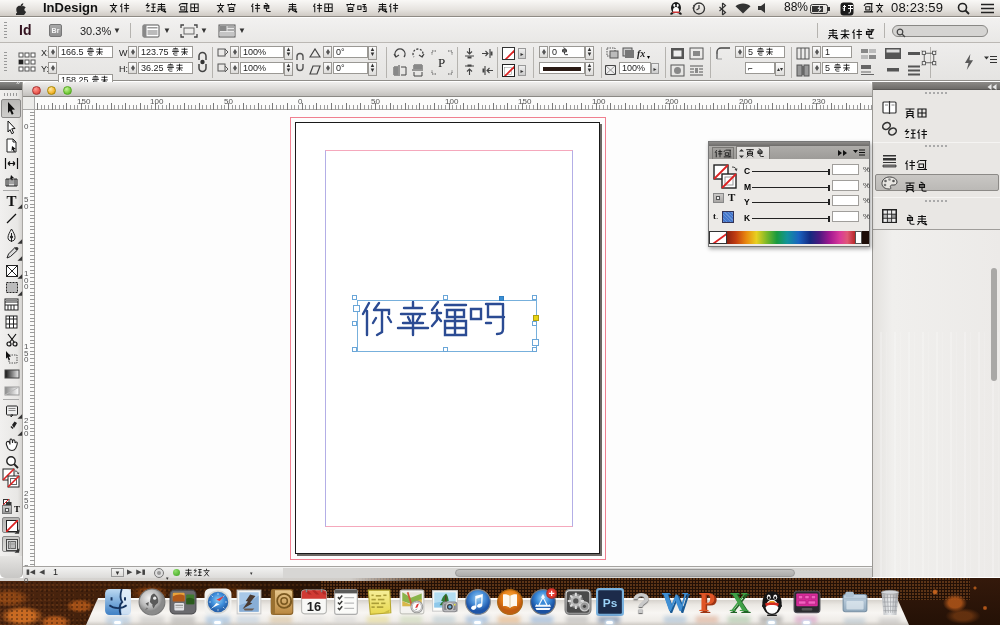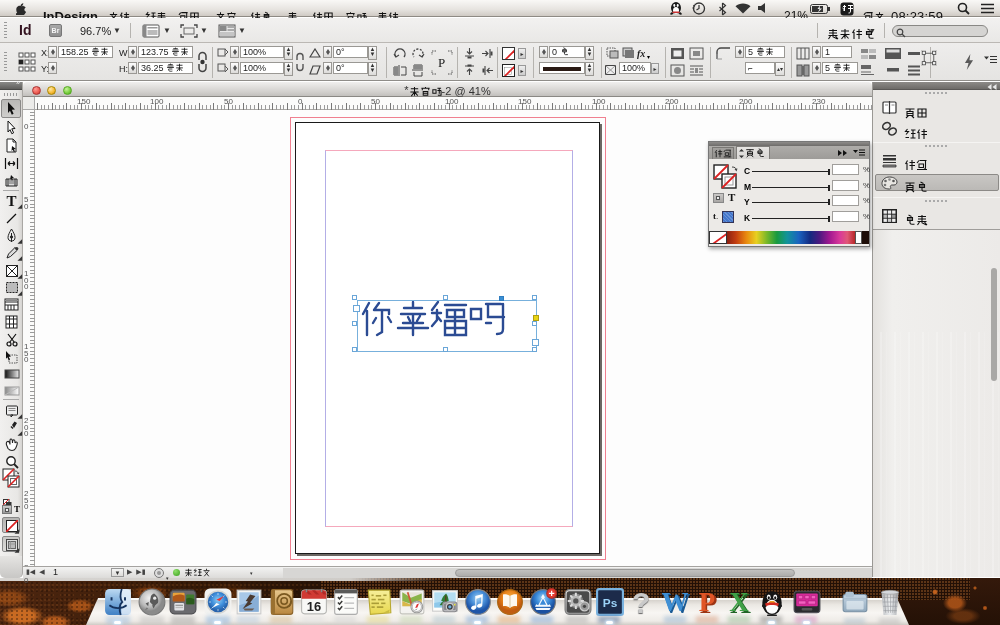--- a/index.html
+++ b/index.html
@@ -1,20 +1,20 @@
 <!DOCTYPE html>
 <html><head><meta charset="utf-8">
 <style>
 *{margin:0;padding:0;box-sizing:border-box}
 html,body{width:1000px;height:625px;overflow:hidden;font-family:"Liberation Sans",sans-serif}
 #scr{position:absolute;left:0;top:0;width:1000px;height:625px;background:#fff}
 .ab{position:absolute}
 
 #menubar{left:0;top:0;width:1000px;height:17px;background:linear-gradient(#f9f8f6,#e6e3df 60%,#cfcac4);border-bottom:1px solid #8e8a84;font-size:12px;color:#111}
-#menubar .mi{position:absolute;top:9px}
+#menubar .mi{position:absolute;top:0}
 
 #appbar{left:0;top:18px;width:1000px;height:25px;background:linear-gradient(#f2f1f0,#e9e8e6);border-bottom:1px solid #bbb8b4}
 
 #cpanel{left:0;top:43px;width:1000px;height:38px;background:linear-gradient(#eeedec,#e5e4e2);border-bottom:1px solid #8f8d89}
 .fld{position:absolute;background:#fff;border:1px solid #9a9894;font-size:9px;color:#222;padding-left:2px;line-height:11px;height:12px}
 .stp{position:absolute;width:9px;height:12px;background:linear-gradient(#fdfdfd,#dcdbd9);border:1px solid #9a9894}
 .stp:before{content:"";position:absolute;left:1.5px;top:2px;border-left:2.5px solid transparent;border-right:2.5px solid transparent;border-bottom:3px solid #555}
 .stp:after{content:"";position:absolute;left:1.5px;bottom:2px;border-left:2.5px solid transparent;border-right:2.5px solid transparent;border-top:3px solid #555}
 .lbl9{position:absolute;font-size:9px;color:#222}
 .vsep{position:absolute;width:1px;background:#b5b3af}
@@ -486,21 +486,21 @@
       </svg>
  <svg class="mi" style="left:718px;top:1.5px" width="9" height="14" viewBox="0 0 9 14">
         <path d="M4.5 1v12M4.5 1l3 2.5L1.5 9M4.5 13l3-2.5L1.5 5" fill="none" stroke="#333" stroke-width="1.2"></path>
       </svg>
  <svg class="mi" style="left:734px;top:2px" width="18" height="13" viewBox="0 0 18 13">
         <path d="M9 11.5L1.5 4.2C5.5.5 12.5.5 16.5 4.2z" fill="#333"></path>
       </svg>
  <svg class="mi" style="left:757px;top:2px" width="12" height="12" viewBox="0 0 12 12">
         <path d="M1 4h3l4-3v10L4 8H1z" fill="#333"></path>
       </svg>
- <span class="mi" style="left:784px;font-size:12px">21%</span>
+ <span class="mi" style="left:784px;font-size:12px">88%</span>
  <svg class="mi" style="left:810px;top:3.5px" width="20" height="10" viewBox="0 0 20 10">
         <rect x="0.5" y="0.5" width="17" height="9" rx="2" fill="none" stroke="#333"></rect>
         <rect x="18" y="3" width="2" height="4" fill="#333"></rect>
         <rect x="2" y="2" width="11" height="6" fill="#333"></rect>
         <path d="M10 1.5L7.5 5h2L8 8.5 12 4.5H9.7z" fill="#eee"></path>
       </svg>
  <svg class="mi" style="left:840px;top:1.5px" width="14" height="14" viewBox="0 0 14 14">
         <rect x="0.5" y="0.5" width="13" height="13" rx="3" fill="#1b1b1b"></rect>
         <path d="M3 4.5h3M4.5 3v6M4 9c0-2 0-2.5-1.5-3M8 3.5h5M10.5 3.5v5.5c0 1.5-.5 2-2 2M8 6.5h5" stroke="#fff" stroke-width="1" fill="none"></path>
       </svg>
@@ -516,21 +516,21 @@
       </svg>
  <svg class="mi" style="left:980px;top:3px" width="15" height="11" viewBox="0 0 15 11">
         <path d="M1 1.5h13M1 5.5h13M1 9.5h13" stroke="#222" stroke-width="1.6"></path>
       </svg>
 </div>
 
 <div class="ab" id="appbar">
  <div class="ab" style="left:4px;top:4px;width:3px;height:17px;background:repeating-linear-gradient(#999 0 1px,transparent 1px 3px)"></div>
  <b class="ab" style="left:19px;top:4px;font-size:14px;color:#33121f;letter-spacing:0">Id</b>
  <div class="ab" style="left:49px;top:6px;width:13px;height:13px;background:linear-gradient(#a8a8a8,#8e8e8e);border:1px solid #777;border-radius:2px;color:#f5f5f5;font-size:7px;font-weight:bold;text-align:center;line-height:11px">Br</div>
- <span class="ab" style="left:80px;top:7px;font-size:11px;color:#222">96.7%</span>
+ <span class="ab" style="left:80px;top:7px;font-size:11px;color:#222">30.3%</span>
  <span class="ab" style="left:113px;top:8px;font-size:8px;color:#333">▼</span>
  <div class="vsep" style="left:130px;top:5px;height:15px"></div>
  <svg class="ab" style="left:142px;top:6px" width="20" height="14" viewBox="0 0 20 14">
         <rect x="1" y="1" width="16" height="12" rx="1" fill="#fff" stroke="#555"></rect>
         <rect x="1" y="1" width="3.5" height="12" fill="#888"></rect>
         <rect x="5.5" y="3" width="10" height="1.5" fill="#999"></rect>
         <rect x="5.5" y="6" width="10" height="5" fill="#bbb"></rect>
       </svg>
  <span class="ab" style="left:163px;top:8px;font-size:8px;color:#333">▼</span>
  <svg class="ab" style="left:180px;top:6px" width="18" height="14" viewBox="0 0 18 14">
@@ -585,21 +585,21 @@
       </svg>
  <span class="lbl9" style="left:41px;top:5px">X:</span>
       <div class="stp" style="left:48px;top:3px"></div>
       <div class="fld" style="left:58px;top:3px;width:55px">166.5 <svg class="hz9" viewBox="0 0 12 12">
           <use href="#g10"></use>
         </svg><svg class="hz9" viewBox="0 0 12 12">
           <use href="#g11"></use>
         </svg></div>
  <span class="lbl9" style="left:41px;top:21px">Y:</span>
       <div class="stp" style="left:48px;top:19px"></div>
-      <div class="fld" style="left:58px;top:3px;width:55px">158.25 <svg class="hz9" viewBox="0 0 12 12">
+      <div class="fld" style="left:58px;top:31px;width:55px">158.25 <svg class="hz9" viewBox="0 0 12 12">
           <use href="#g10"></use>
         </svg><svg class="hz9" viewBox="0 0 12 12">
           <use href="#g11"></use>
         </svg></div>
  <span class="lbl9" style="left:119px;top:5px">W:</span>
       <div class="stp" style="left:128px;top:3px"></div>
       <div class="fld" style="left:138px;top:3px;width:55px">123.75 <svg class="hz9" viewBox="0 0 12 12">
           <use href="#g10"></use>
         </svg><svg class="hz9" viewBox="0 0 12 12">
           <use href="#g11"></use>
@@ -994,27 +994,20 @@
         <span style="position:absolute;right:0px;bottom:-2px;font-size:6px;color:#333">◢</span>
       </div>
 </div>
 <div class="ab" style="left:0;top:556px;width:23px;height:22px;background:linear-gradient(#e5e4e2,#c8c7c5);border-right:1px solid #aaa8a5;border-radius:0 0 5px 5px"></div>
 
 <div class="ab" id="docwin">
  <div class="ab" id="titlebar">
   <div class="tlight" style="left:8.5px;background:radial-gradient(circle at 35% 30%,#ff9d96,#ec5a50 60%,#b33a30);border:.5px solid #a33"></div>
   <div class="tlight" style="left:24px;background:radial-gradient(circle at 35% 30%,#ffe9a8,#f5b72f 60%,#c28a1a);border:.5px solid #a80"></div>
   <div class="tlight" style="left:39.5px;background:radial-gradient(circle at 35% 30%,#c6f39a,#77ce3c 60%,#4a9a22);border:.5px solid #5a2"></div>
-  <div id="wtitle"><span style="vertical-align:1px">*</span><svg class="hz11" viewBox="0 0 12 12">
-            <use href="#g11"></use>
-          </svg><svg class="hz11" viewBox="0 0 12 12">
-            <use href="#g6"></use>
-          </svg><svg class="hz11" viewBox="0 0 12 12">
-            <use href="#g5"></use>
-          </svg><span>-2 @ 41%</span></div>
  </div>
  <div class="ab" id="hruler">
   <div class="ab" style="left:0;top:0;width:837px;height:13px;background:repeating-linear-gradient(90deg,#9a9a9a 0 1px,transparent 1px 3.675px) 2.3px 0/100% 100% no-repeat;-webkit-mask:linear-gradient(#0000 0 8px,#000 8px)"></div>
   <div class="ab" style="left:0;top:0;width:837px;height:13px;background:repeating-linear-gradient(90deg,#777 0 1px,transparent 1px 14.7px) 2.3px 0/100% 100% no-repeat;-webkit-mask:linear-gradient(#0000 0 6px,#000 6px)"></div>
   <span class="rnum" style="left:42px">150</span>
         <span class="rnum" style="left:115px">100</span>
         <span class="rnum" style="left:189px">50</span>
         <span class="rnum" style="left:263px">0</span>
         <span class="rnum" style="left:336px">50</span>
         <span class="rnum" style="left:410px">100</span>

